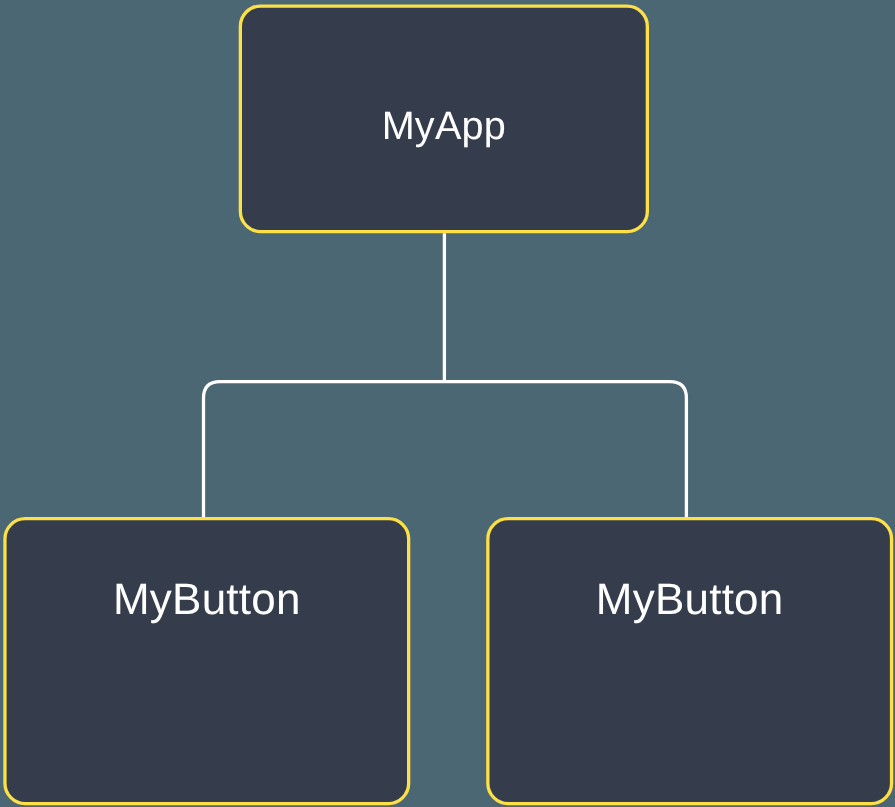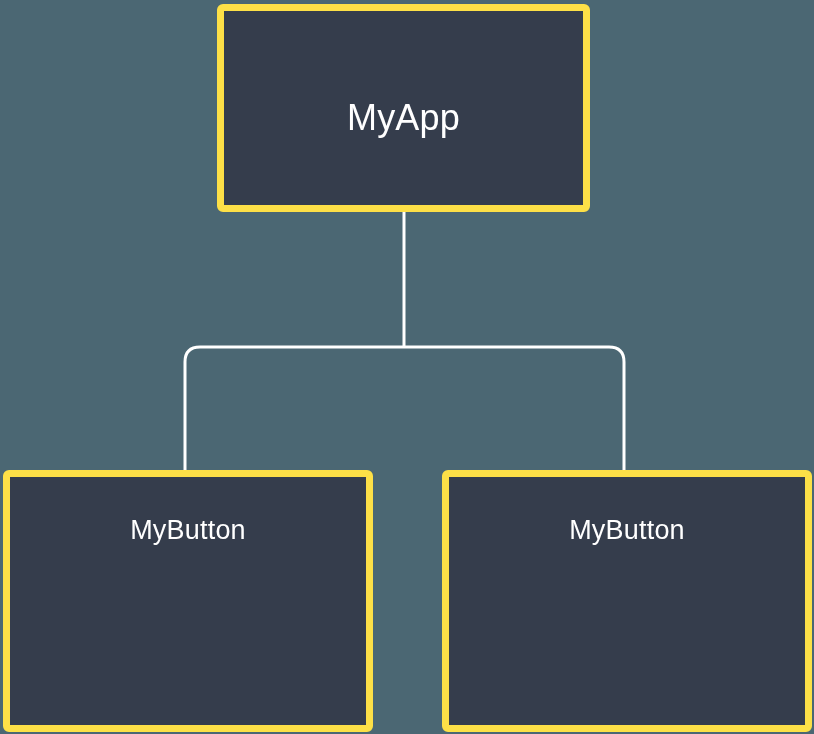--- a/index.html
+++ b/index.html
@@ -27,22 +27,22 @@
     top: 0;
     width: 814px;
     height: 734px;
     pointer-events: none;
   }
 
   
   .node {
     position: absolute;
     background: #353d4c;
-    border: 7px solid #fde047;
-    border-radius: 6px;
+    border: 3px solid #fde047;
+    border-radius: 20px;
     box-sizing: border-box;
   }
   .node-title {
     position: absolute;
     left: 0;
     right: 0;
     text-align: center;
     color: #ffffff;
     font-weight: 400;
     letter-spacing: 0.2px;
@@ -68,22 +68,22 @@
     width: 370px;
     height: 262px;
   }
   #node-child-right {
     left: 442px;
     top: 470px;
     width: 370px;
     height: 262px;
   }
   .node-child .node-title {
-    top: 38px;
-    font-size: 27px;
+    top: 50px;
+    font-size: 40px;
   }
 </style>
 </head>
 <body>
 
 <div id="stage">
 
   <svg id="connectors" viewBox="0 0 814 734" width="814" height="734" fill="none">
 
     <path d="M404 212 L404 347" stroke="#ffffff" stroke-width="3" stroke-linecap="butt"></path>

